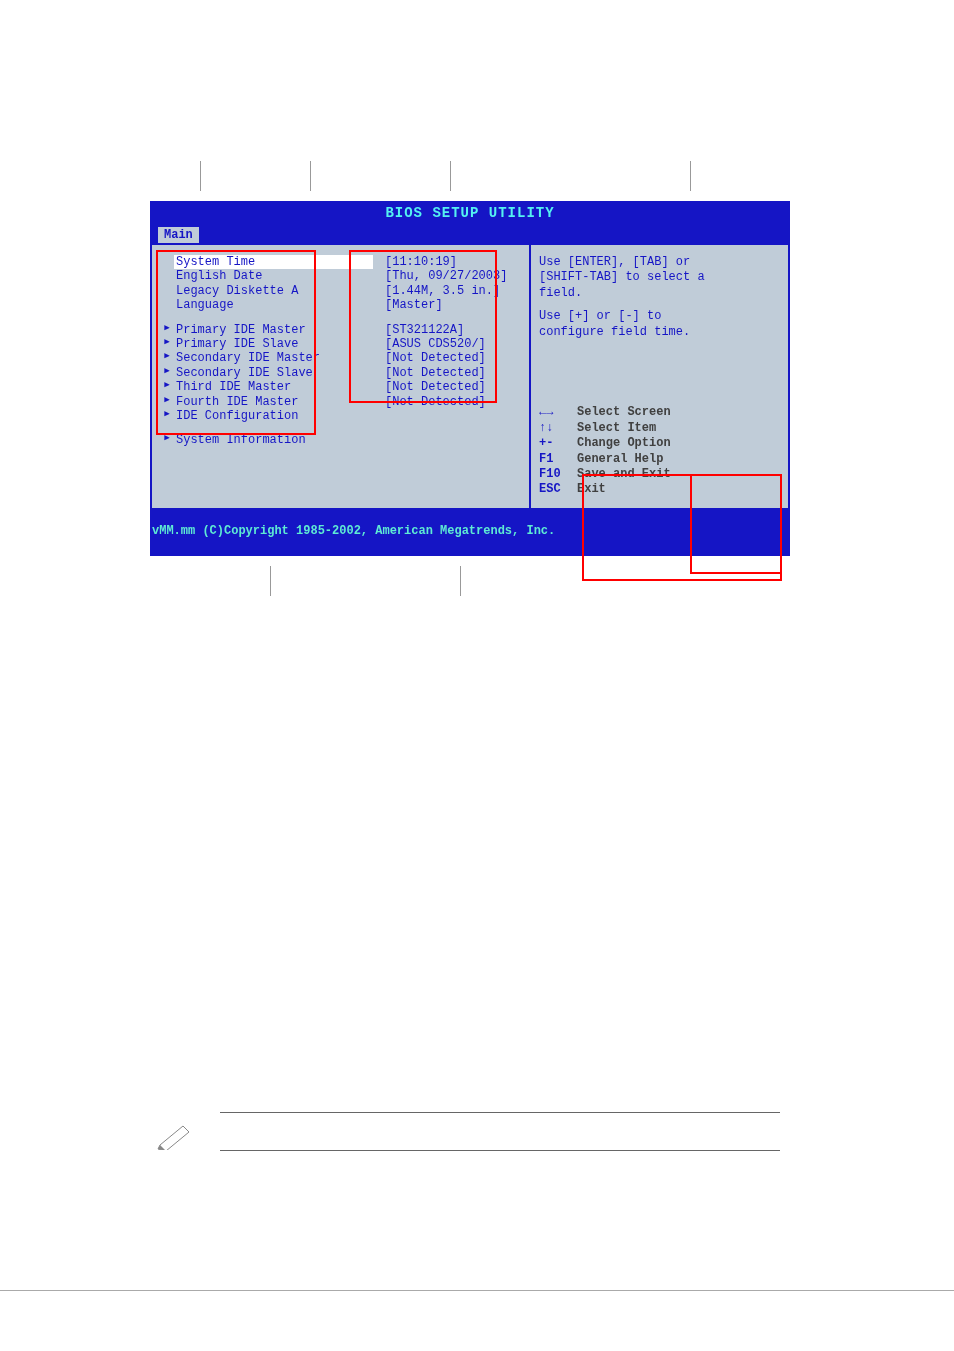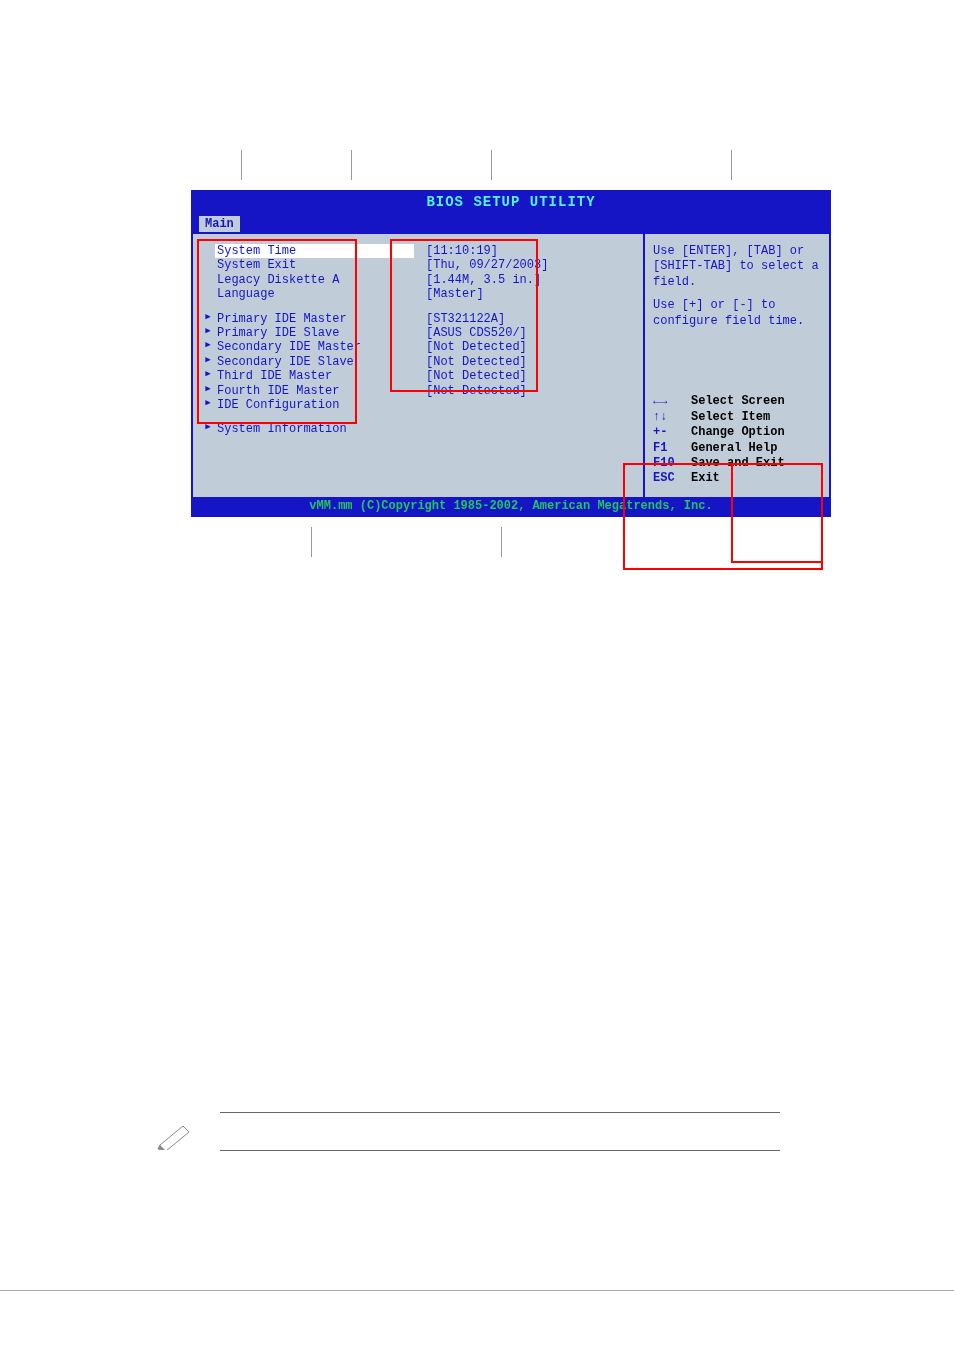--- a/index.html
+++ b/index.html
@@ -10,24 +10,23 @@
       font-family: "Courier New", monospace;
       position: relative;
     }
     .page-container {
       position: relative;
       width: 100%;
       height: 100%;
     }
     .bios-wrapper {
       position: absolute;
-      top: 190px;
+      top: 201px;
       left: 150px;
       width: 640px;
-      margin-left: 41px;
     }
     .top-ticks {
       position: absolute;
       top: -40px;
       left: 0;
       width: 100%;
       height: 40px;
     }
     .tick {
       position: absolute;
@@ -79,37 +78,37 @@
     .main-area {
       display: flex;
       background: #c0ccd8;
     }
     .left-pane {
       flex: 1;
       padding: 10px 8px;
       position: relative;
     }
     .right-pane {
-      width: 186px;
+      width: 259px;
       border-left: 2px solid #1515c5;
       padding: 10px 8px;
       color: #1515c5;
       font-size: 12px;
       display: flex;
       flex-direction: column;
     }
     .help-top { flex: 1; }
     .help-bottom { color: #1515c5; }
     .help-line {
       margin-bottom: 1px;
       white-space: pre;
       line-height: 1.2;
     }
     .hb-key { color: #1515c5; font-weight: bold; display: inline-block; width: 38px; }
-    .hb-txt { color: #000000; font-weight: bold; }
+    .hb-txt { color: #404040; font-weight: bold; }
     .menu-row {
       display: flex;
       font-size: 12px;
       color: #1515c5;
       line-height: 1.2;
     }
     .menu-row.highlighted .menu-label {
       background: #ffffff;
       color: #1515c5;
     }
@@ -160,24 +159,24 @@
       border: 2px solid #ff0000;
       top: 229px;
       left: 538px;
       width: 92px;
       height: 100px;
       pointer-events: none;
       z-index: 5;
     }
     .status-bar {
       background: #1515c5;
-      color: #22c55e;
-      text-align: center;
+      color: #5eead4;
+      text-align: left;
       font-size: 12px;
-      padding: 2px 0;
+      padding: 16px 0;
       font-weight: bold;
     }
     .note-hr {
       position: absolute;
       left: 220px;
       width: 560px;
       height: 1px;
       background: #666;
     }
     .note-icon {
@@ -226,21 +225,21 @@
           <div class="red-box-3"></div>
           <div class="red-box-4"></div>
 
           <div class="menu-row highlighted">
             <span class="arrow-cell"></span>
             <span class="menu-label">System Time</span>
             <span class="menu-value">[11:10:19]</span>
           </div>
           <div class="menu-row">
             <span class="arrow-cell"></span>
-            <span class="menu-label">System Exit</span>
+            <span class="menu-label">English Date</span>
             <span class="menu-value">[Thu, 09/27/2003]</span>
           </div>
           <div class="menu-row">
             <span class="arrow-cell"></span>
             <span class="menu-label">Legacy Diskette A</span>
             <span class="menu-value">[1.44M, 3.5 in.]</span>
           </div>
           <div class="menu-row">
             <span class="arrow-cell"></span>
             <span class="menu-label">Language</span>

